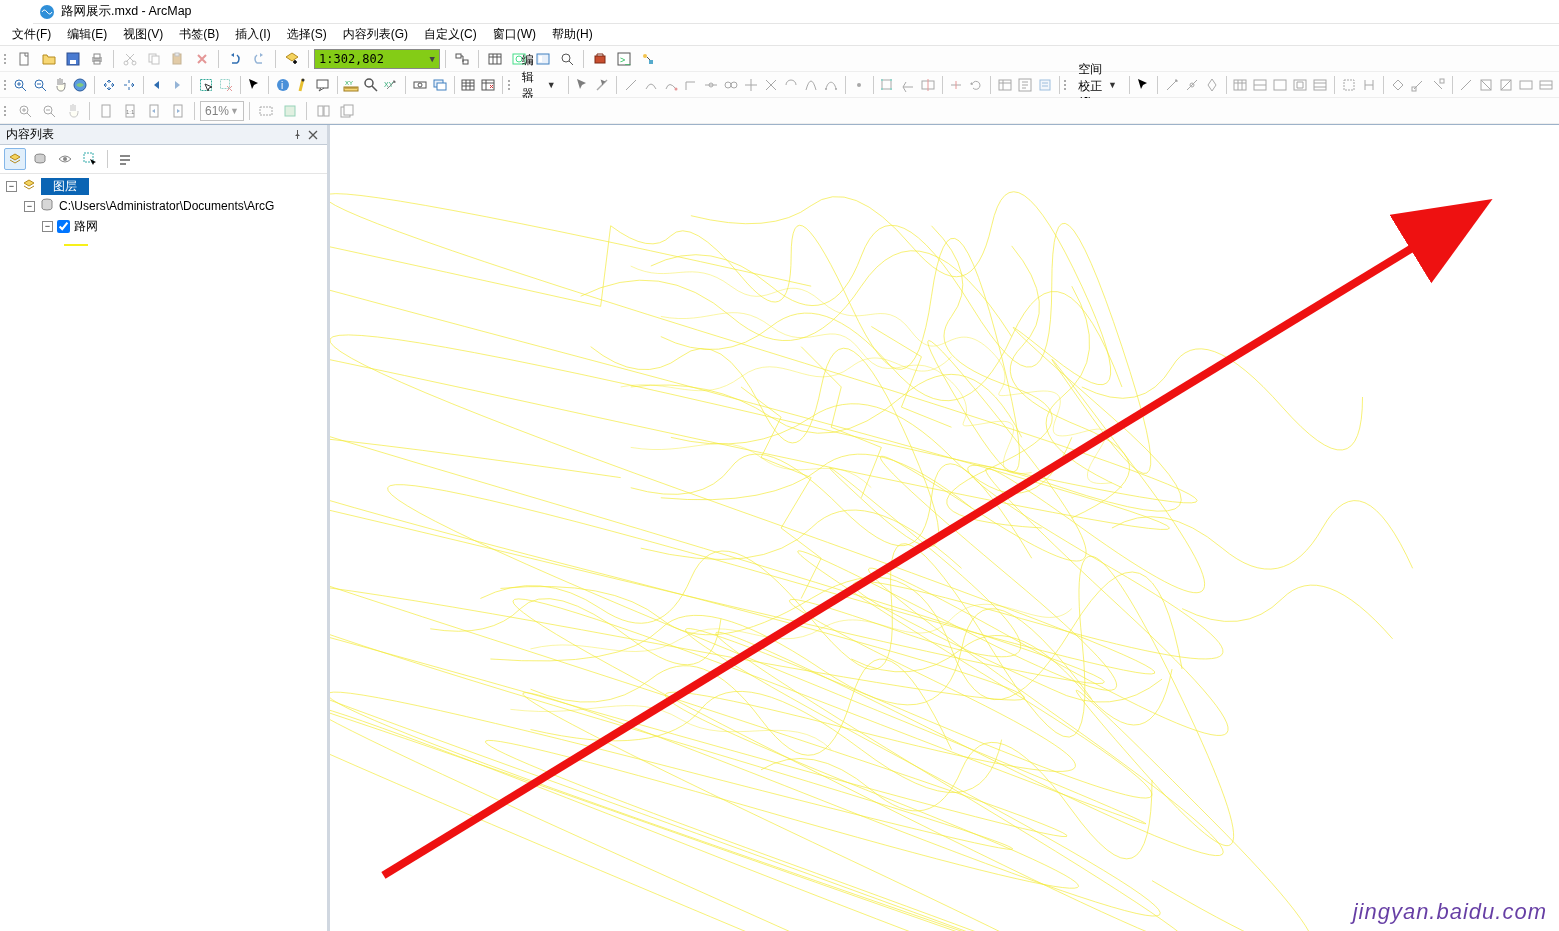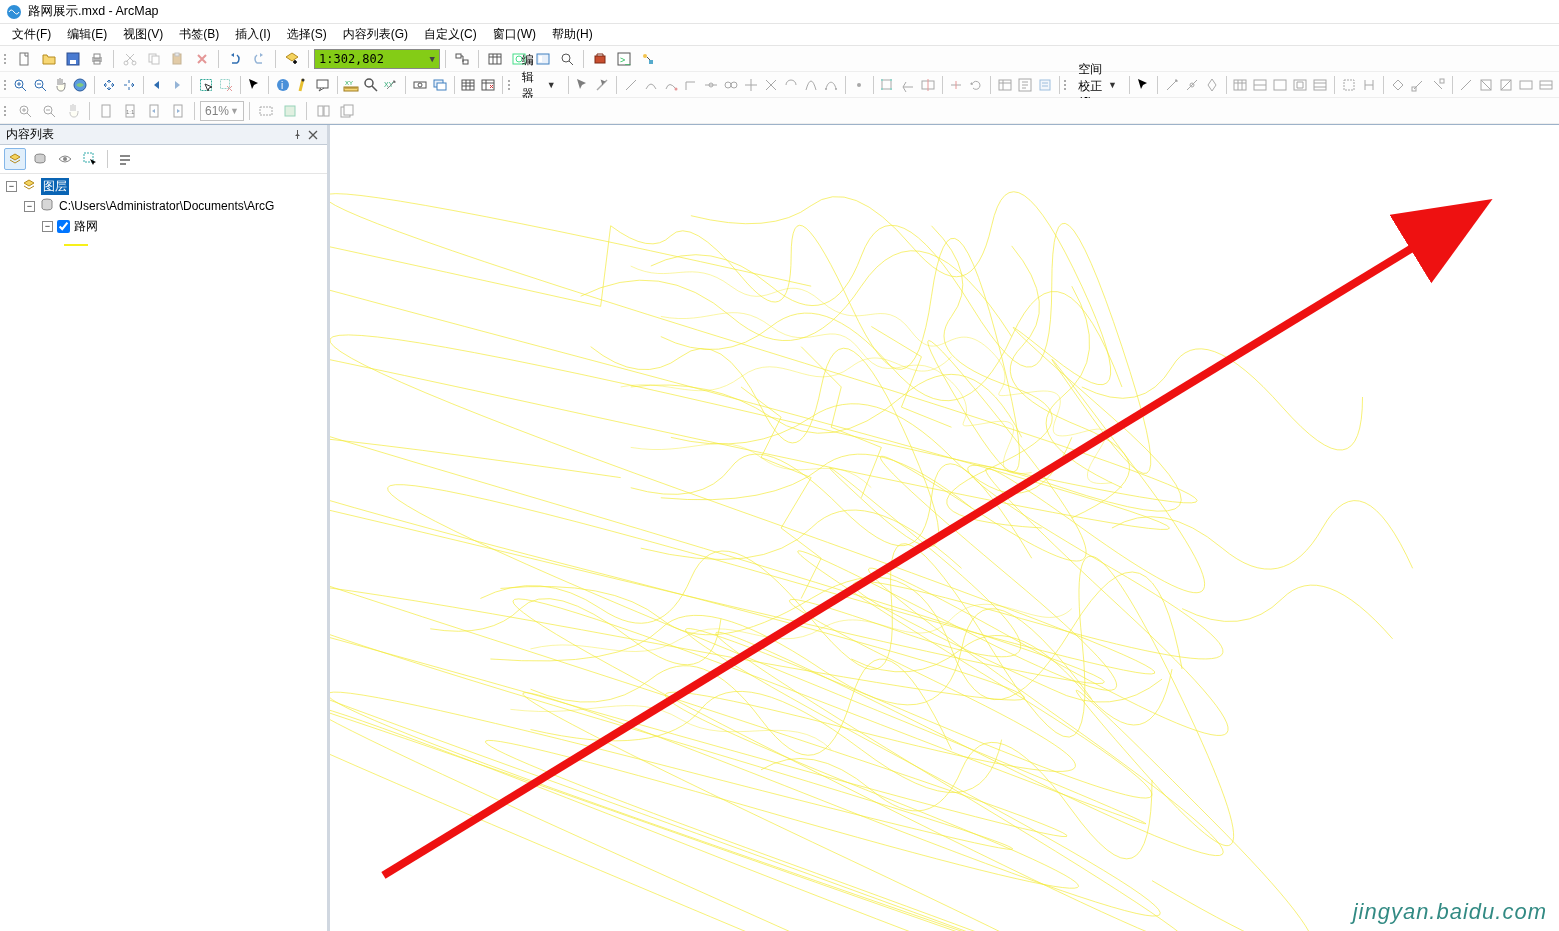--- a/index.html
+++ b/index.html
@@ -1,20 +1,20 @@
 <!DOCTYPE html>
 <html><head>
 <meta charset="utf-8">
 <style>
   * { box-sizing: border-box; margin: 0; padding: 0; }
   html, body { width: 100%; height: 100%; font-family: "Microsoft YaHei", "SimSun", sans-serif; font-size: 12px; background: #fff; color: #000; overflow: hidden; }
   .window { width: 1559px; height: 931px; display: flex; flex-direction: column; background: #fff; }
 
   
-  .titlebar { display: flex; align-items: center; height: 24px; padding: 10px 6px; background: #fff; border-bottom: 1px solid #e5e5e5; }
+  .titlebar { display: flex; align-items: center; height: 24px; padding: 10px 6px; background: #fff; border-bottom: 1px solid #e5e5e5; margin-left: 33px; }
   .titlebar .app-icon { width: 16px; height: 16px; margin-right: 6px; }
   .titlebar .title-text { font-size: 12.5px; color: #000; }
 
   
   .menubar { display: flex; align-items: flex-end; height: 22px; padding: 0 4px; background: #fff; border-bottom: 1px solid #e5e5e5; }
   .menubar .menu-item { padding: 2px 8px; cursor: default; }
 
   
   .toolbar-row { display: flex; align-items: center; height: 26px; padding: 1px 4px; background: #fdfdfd; border-bottom: 1px solid #eee; gap: 2px; flex-wrap: nowrap; }
   .tool-btn { width: 22px; height: 22px; display: inline-flex; align-items: center; justify-content: center; border: 1px solid transparent; border-radius: 2px; cursor: default; }
@@ -38,28 +38,28 @@
   .panel-header .panel-title { flex: 1; }
   .panel-header .hdr-btn { width: 16px; height: 16px; display: inline-flex; align-items: center; justify-content: center; cursor: default; }
   .toc-toolbar { display: flex; align-items: center; gap: 3px; padding: 3px 4px; border-bottom: 1px solid #e5e5e5; }
   .toc-toolbar .tool-btn.active { background: #e1effb; border-color: #84b6e8; }
   .toc-tree { flex: 1; overflow: auto; padding: 2px 0; }
   .tree-row { display: flex; align-items: center; height: 20px; padding-left: 6px; gap: 4px; white-space: nowrap; }
   .tree-row.indent1 { padding-left: 24px; }
   .tree-row.indent2 { padding-left: 42px; }
   .tree-toggle { width: 11px; height: 11px; border: 1px solid #888; display: inline-flex; align-items: center; justify-content: center; font-size: 9px; line-height: 1; background: #fff; cursor: default; }
   .tree-row .label { font-size: 12px; }
-  .tree-row .label.selected { background: #0a64b4; color: #fff; padding: 0 2px; }
+  .tree-row .label.selected { background: #0a64b4; color: #fff; padding: 0 12px; }
   .tree-checkbox { width: 13px; height: 13px; }
 
   .map-canvas { flex: 1; position: relative; background: #fff; overflow: hidden; }
   .map-canvas svg { position: absolute; inset: 0; width: 100%; height: 100%; }
   .arrow { position: absolute; left: -150px; top: 350px; pointer-events: none; }
   .watermark { position: absolute; right: 24px; bottom: 48px; pointer-events: none; }
-  .footer-wm { position: absolute; right: 12px; bottom: 6px; color: #0f766e; font-family: Arial, sans-serif; font-size: 22px; font-style: italic; letter-spacing: 1px; pointer-events: none; opacity: .85; text-shadow: 0 0 2px #fff; }
+  .footer-wm { position: absolute; right: 12px; bottom: 6px; color: #4c1d95; font-family: Arial, sans-serif; font-size: 22px; font-style: italic; letter-spacing: 1px; pointer-events: none; opacity: .85; text-shadow: 0 0 2px #fff; }
   .logo-wm { position: absolute; right: 4px; bottom: 36px; pointer-events: none; }
 </style>
 </head>
 <body>
 
 <div class="window">
 
   <div class="titlebar">
     <span class="app-icon">
       <svg class="icon" viewBox="0 0 16 16">

